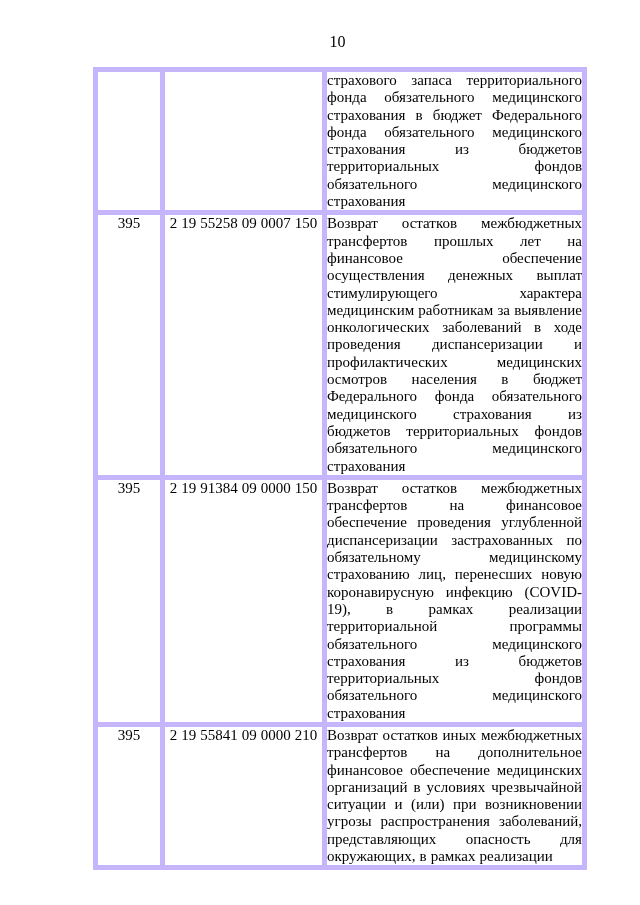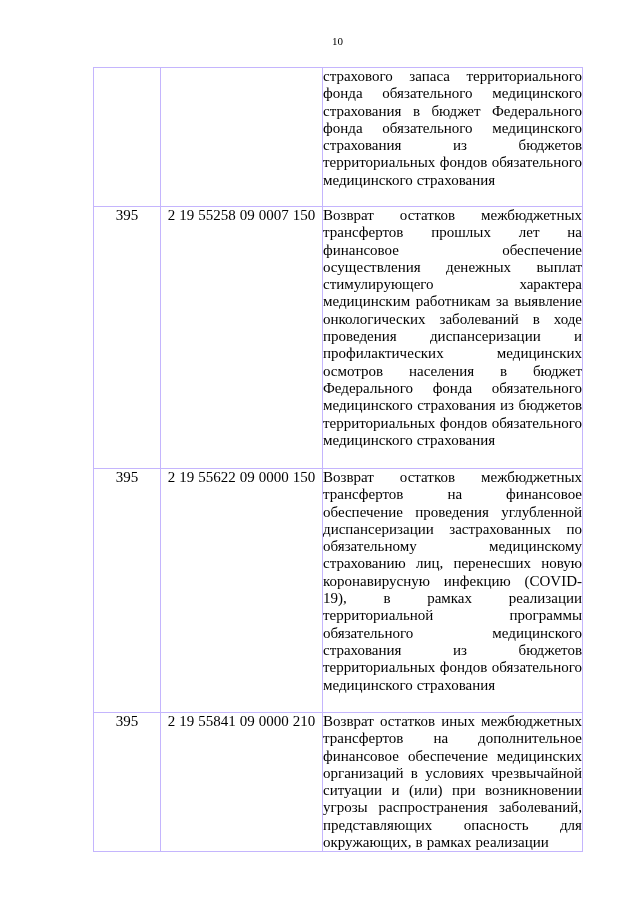--- a/index.html
+++ b/index.html
@@ -15,33 +15,33 @@
     overflow: hidden;
     font-family: "Liberation Serif", "DejaVu Serif", serif;
     color: #000000;
   }
   .page-number {
     position: absolute;
     left: 93px;
     top: 33px;
     width: 489px;
     text-align: center;
-    font-size: 11px;
+    font-size: 16px;
     line-height: 17px;
   }
   table.doc-table {
     position: absolute;
     left: 93px;
     top: 67px;
     width: 489px;
     border-collapse: collapse;
     table-layout: fixed;
   }
   table.doc-table td {
-    border: 1px solid #c4b5fd;
+    border: 5px solid #c4b5fd;
     vertical-align: top;
     padding: 0;
     font-size: 15px;
     line-height: 17.3px;
     word-spacing: 0.02em;
   }
   td.cell-code {
     text-align: center;
   }
   td.cell-class {
@@ -75,21 +75,21 @@
         <td class="cell-class"></td>
         <td class="cell-desc">страхового запаса территориального фонда обязательного медицинского страхования в бюджет Федерального фонда обязательного медицинского страхования из бюджетов территориальных фондов обязательного медицинского страхования</td>
       </tr>
       <tr class="row-2">
         <td class="cell-code">395</td>
         <td class="cell-class">2 19 55258 09 0007 150</td>
         <td class="cell-desc">Возврат остатков межбюджетных трансфертов прошлых лет на финансовое обеспечение осуществления денежных выплат стимулирующего характера медицинским работникам за выявление онкологических заболеваний в ходе проведения диспансеризации и профилактических медицинских осмотров населения в бюджет Федерального фонда обязательного медицинского страхования из бюджетов территориальных фондов обязательного медицинского страхования</td>
       </tr>
       <tr class="row-3">
         <td class="cell-code">395</td>
-        <td class="cell-class">2 19 55622 09 0000 150</td>
+        <td class="cell-class">2 19 91384 09 0000 150</td>
         <td class="cell-desc">Возврат остатков межбюджетных трансфертов на финансовое обеспечение проведения углубленной диспансеризации застрахованных по обязательному медицинскому страхованию лиц, перенесших новую коронавирусную инфекцию (COVID-19), в рамках реализации территориальной программы обязательного медицинского страхования из бюджетов территориальных фондов обязательного медицинского страхования</td>
       </tr>
       <tr class="row-4">
         <td class="cell-code">395</td>
         <td class="cell-class">2 19 55841 09 0000 210</td>
         <td class="cell-desc">Возврат остатков иных межбюджетных трансфертов на дополнительное финансовое обеспечение медицинских организаций в условиях чрезвычайной ситуации и (или) при возникновении угрозы распространения заболеваний, представляющих опасность для окружающих, в рамках реализации</td>
       </tr>
     </tbody>
   </table>
 

